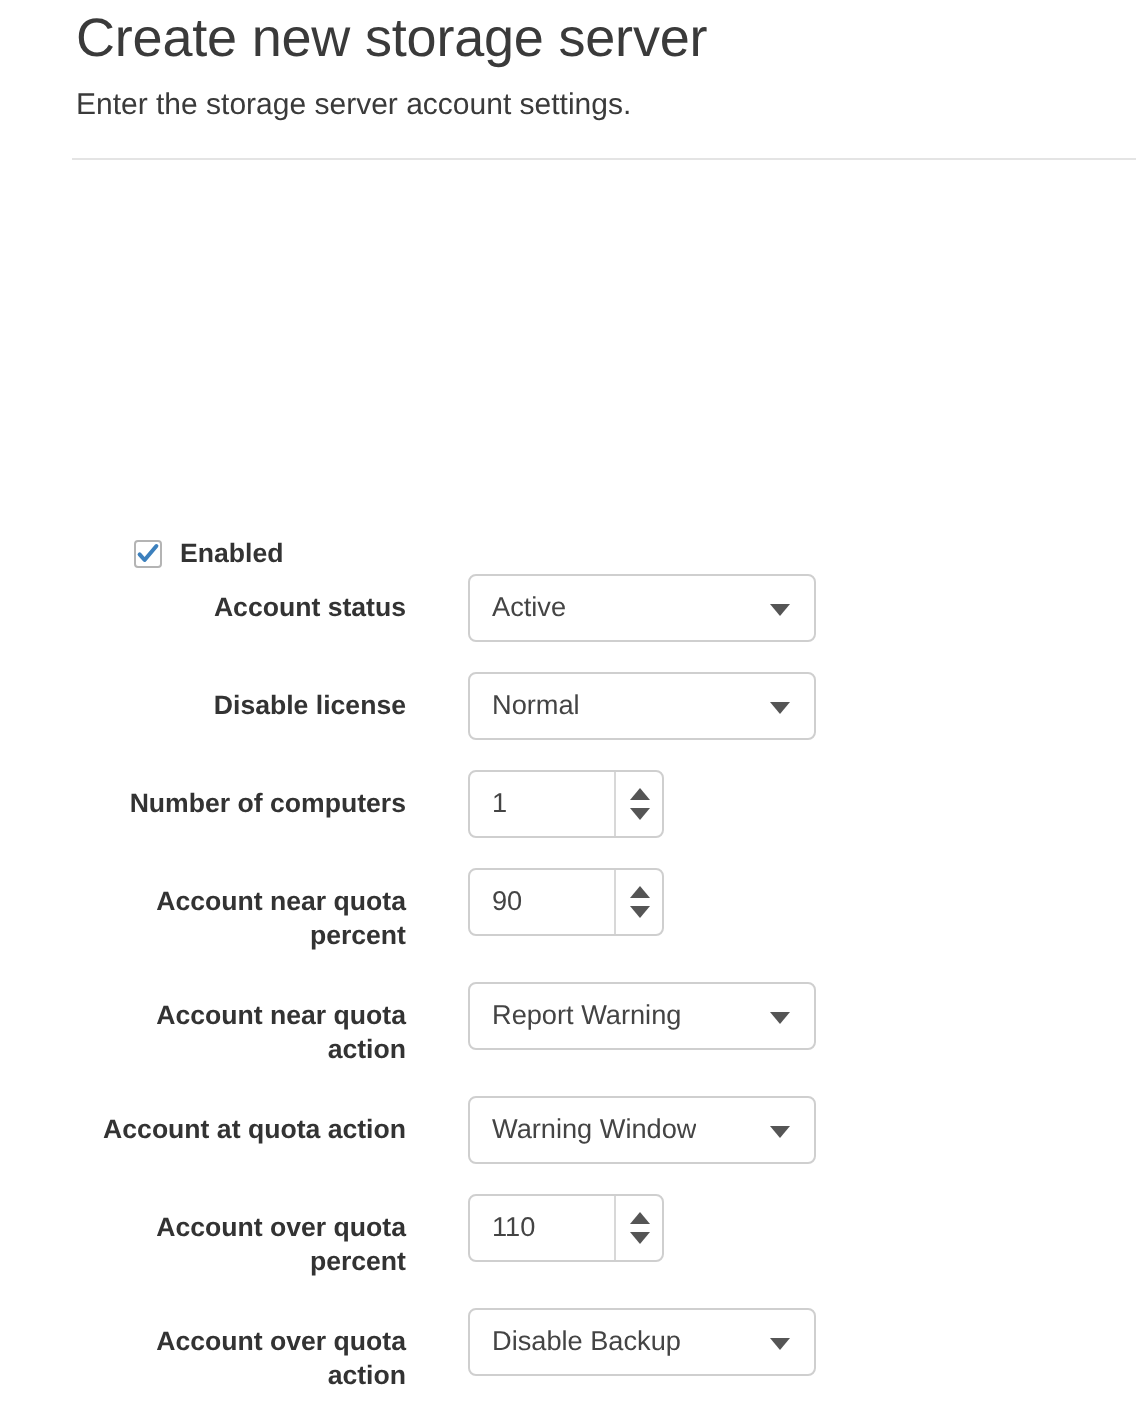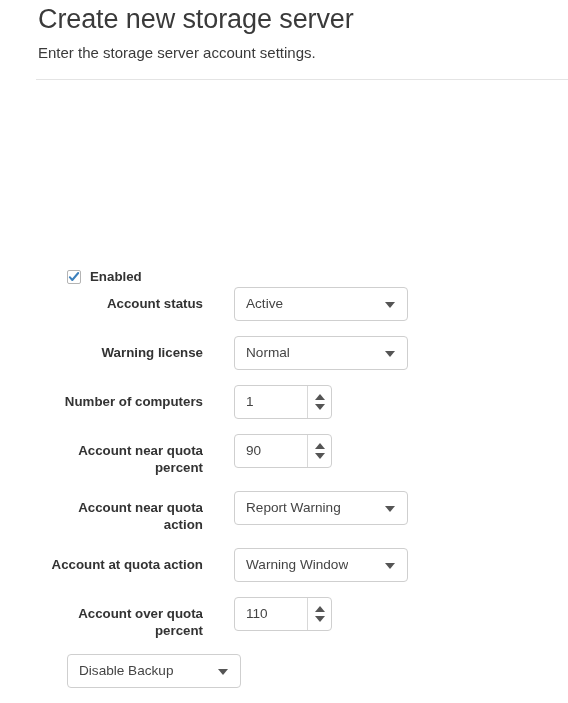--- a/index.html
+++ b/index.html
@@ -210,21 +210,21 @@
       <div class="label-col">Account status</div>
       <div class="field-col">
         <div class="select-box">
           <span class="select-value">Active</span>
           <span class="caret"></span>
         </div>
       </div>
     </div>
 
     <div class="form-row">
-      <div class="label-col">Warning license</div>
+      <div class="label-col">Disable license</div>
       <div class="field-col">
         <div class="select-box">
           <span class="select-value">Normal</span>
           <span class="caret"></span>
         </div>
       </div>
     </div>
 
     <div class="form-row">
       <div class="label-col">Number of computers</div>
@@ -280,20 +280,21 @@
           <span class="number-value">110</span>
           <span class="spinner">
             <span class="spin-up"></span>
             <span class="spin-down"></span>
           </span>
         </div>
       </div>
     </div>
 
     <div class="form-row">
+      <div class="label-col">Account over quota action</div>
       <div class="field-col">
         <div class="select-box">
           <span class="select-value">Disable Backup</span>
           <span class="caret"></span>
         </div>
       </div>
     </div>
 
     <div class="btn-row">
       <div class="label-col" style="padding:0;"></div>

